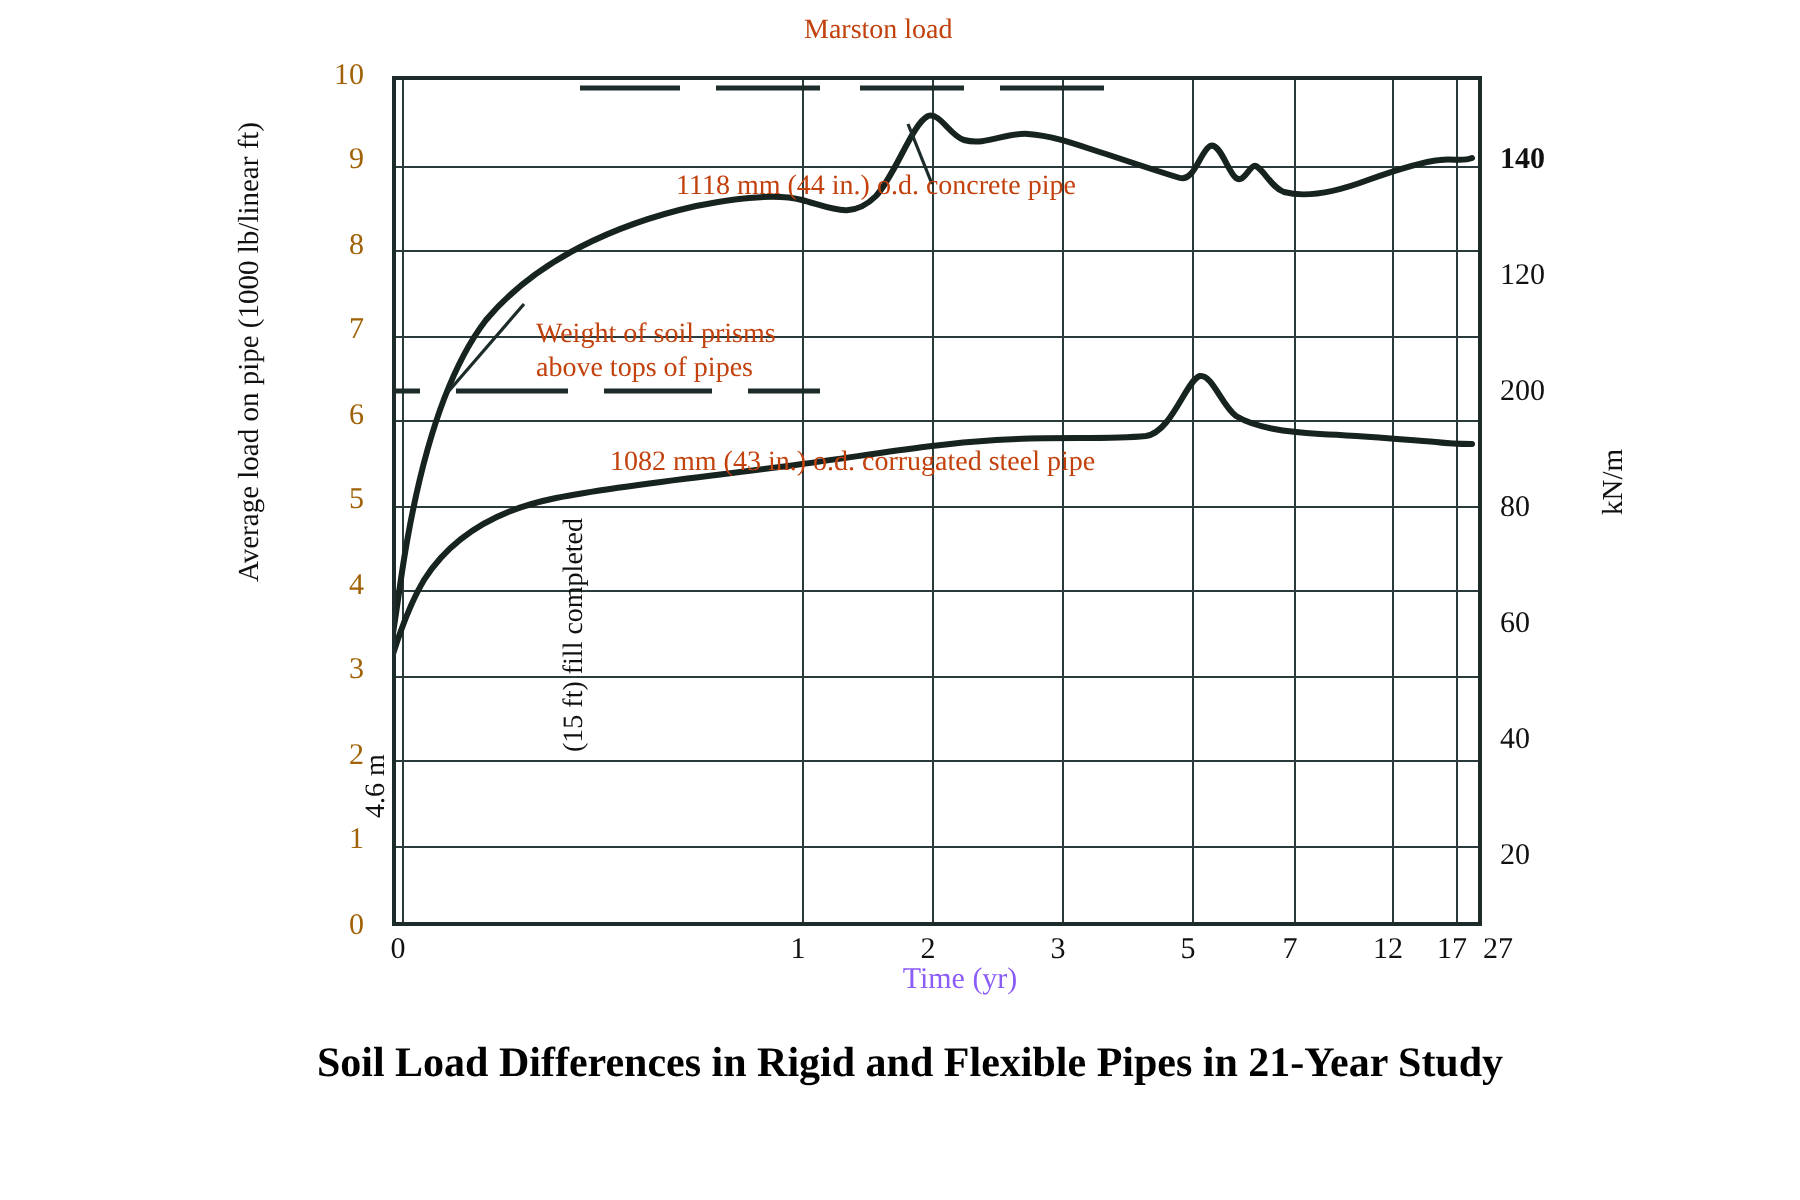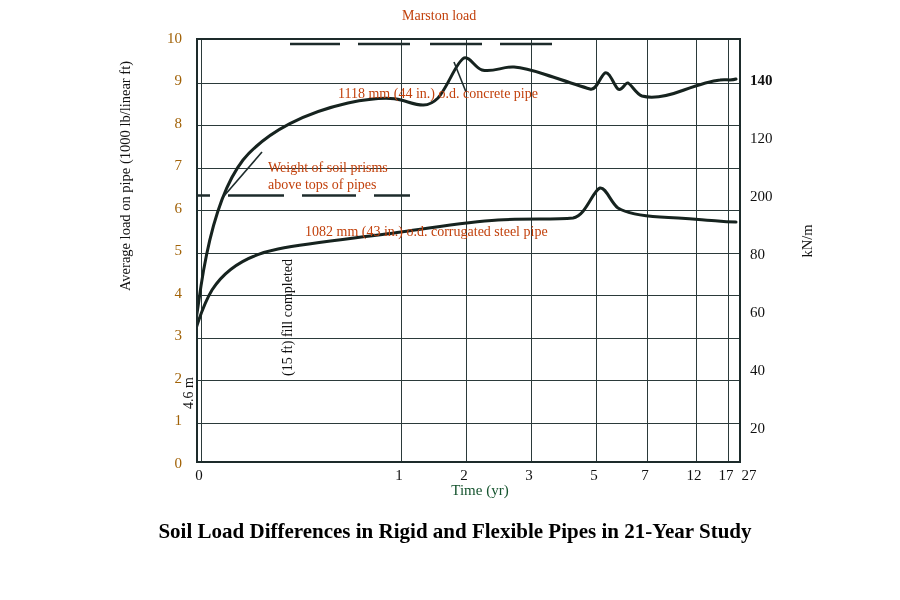--- a/index.html
+++ b/index.html
@@ -105,21 +105,21 @@
     font-size: 14.5px;
     color: #111;
   }
   #xlabel {
     position: absolute;
     left: 380px;
     top: 482px;
     width: 200px;
     text-align: center;
     font-size: 15px;
-    color: #14532d;
+    color: #8b5cf6;
   }
 
   
   .annot {
     position: absolute;
     font-size: 14px;
     color: #c2410c;
     white-space: nowrap;
   }
   #annot-marston {

